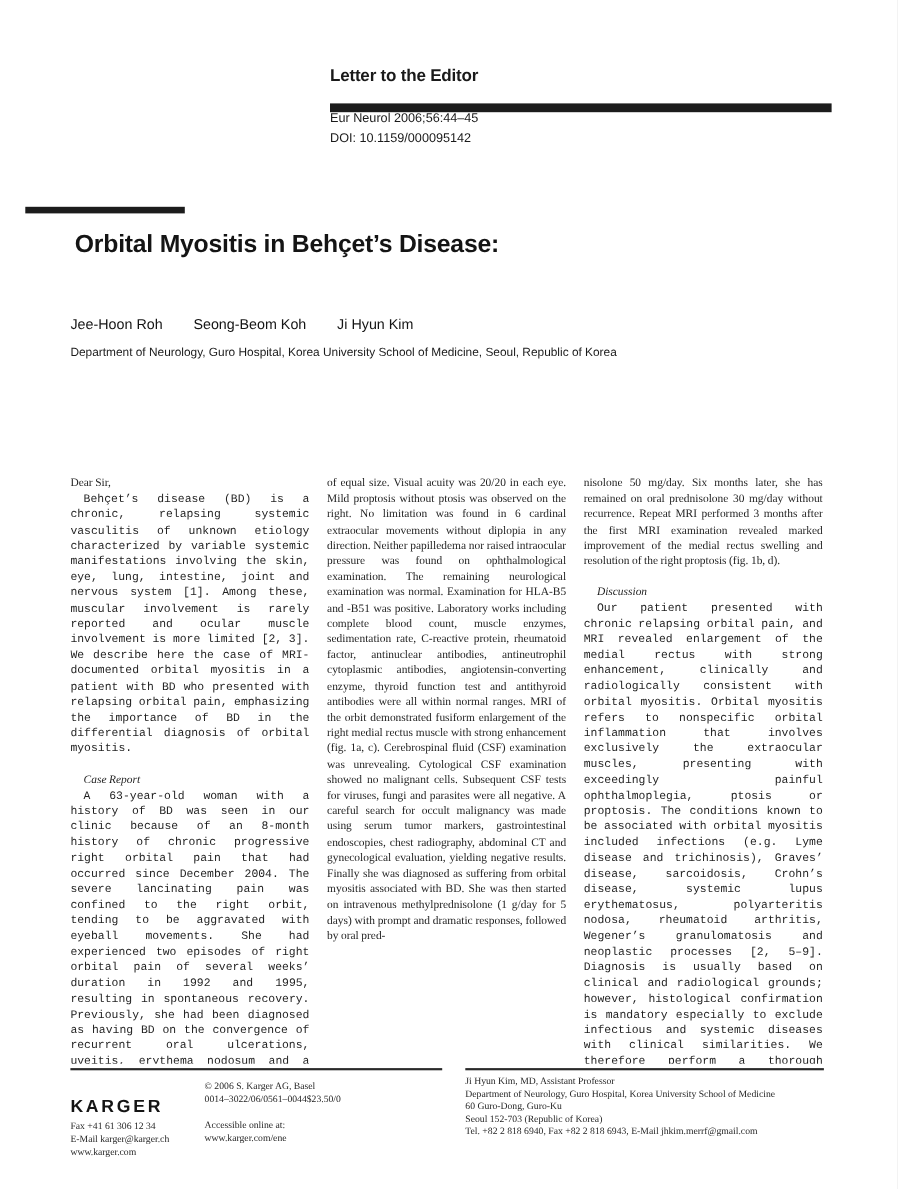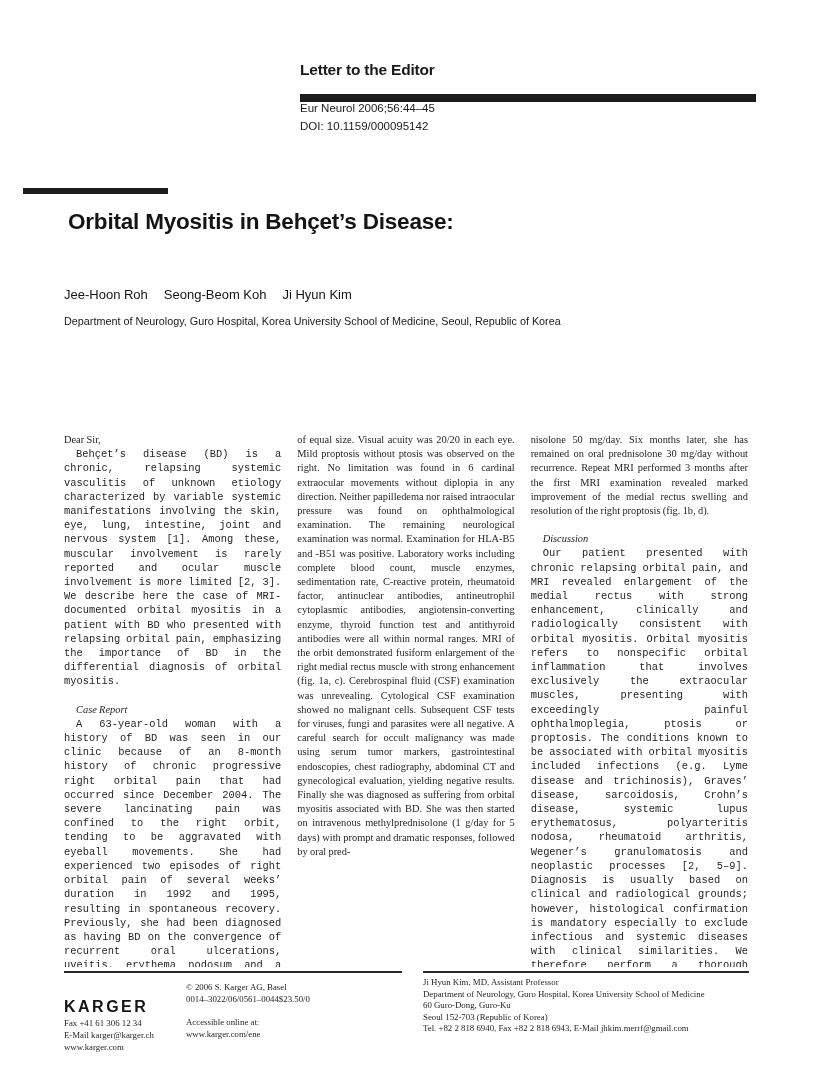--- a/index.html
+++ b/index.html
@@ -11,21 +11,21 @@
   
   .logo { position:absolute; left:64px; top:92px; font-weight:bold; font-size:19px; line-height:19px; letter-spacing:-0.4px; }
   .logo-l2 { margin-left:19px; }
   .section-heading { position:absolute; left:300px; top:61px; font-size:15.5px; font-weight:bold; letter-spacing:-0.2px; }
   .header-bar { position:absolute; left:300px; top:94px; width:456px; height:8px; background:#1c1c1c; }
   .citation { position:absolute; left:300px; top:100px; font-size:11.5px; line-height:17.5px; }
   .dates { position:absolute; left:617px; top:109px; font-size:8.8px; line-height:13.5px; }
   
   .title-bar { position:absolute; left:23px; top:188px; width:145px; height:6px; background:#1c1c1c; }
   .title { position:absolute; left:64px; top:203px; margin:4px; font-size:22.5px; line-height:30px; font-weight:bold; letter-spacing:-0.2px; color:#141414; }
-  .authors { position:absolute; left:64px; top:287px; font-size:13px; display:flex; gap:16px; color:#141414; }
+  .authors { position:absolute; left:64px; top:287px; font-size:13px; display:flex; gap:28px; color:#141414; }
   .affiliation { position:absolute; left:64px; top:315px; font-size:10.8px; color:#1a1a1a; }
   
   .columns {
     position:absolute; left:64px; top:433px; width:684px; height:534px;
     display:flex; gap:16px; overflow:hidden;
     font-family:"Liberation Serif", serif; font-size:10.4px; line-height:14.2px;
     text-align:justify; color:#1f1f1f; word-spacing:-0.3px;
   }
   .col { flex:1 1 0; }
   .col p { margin:0; }

